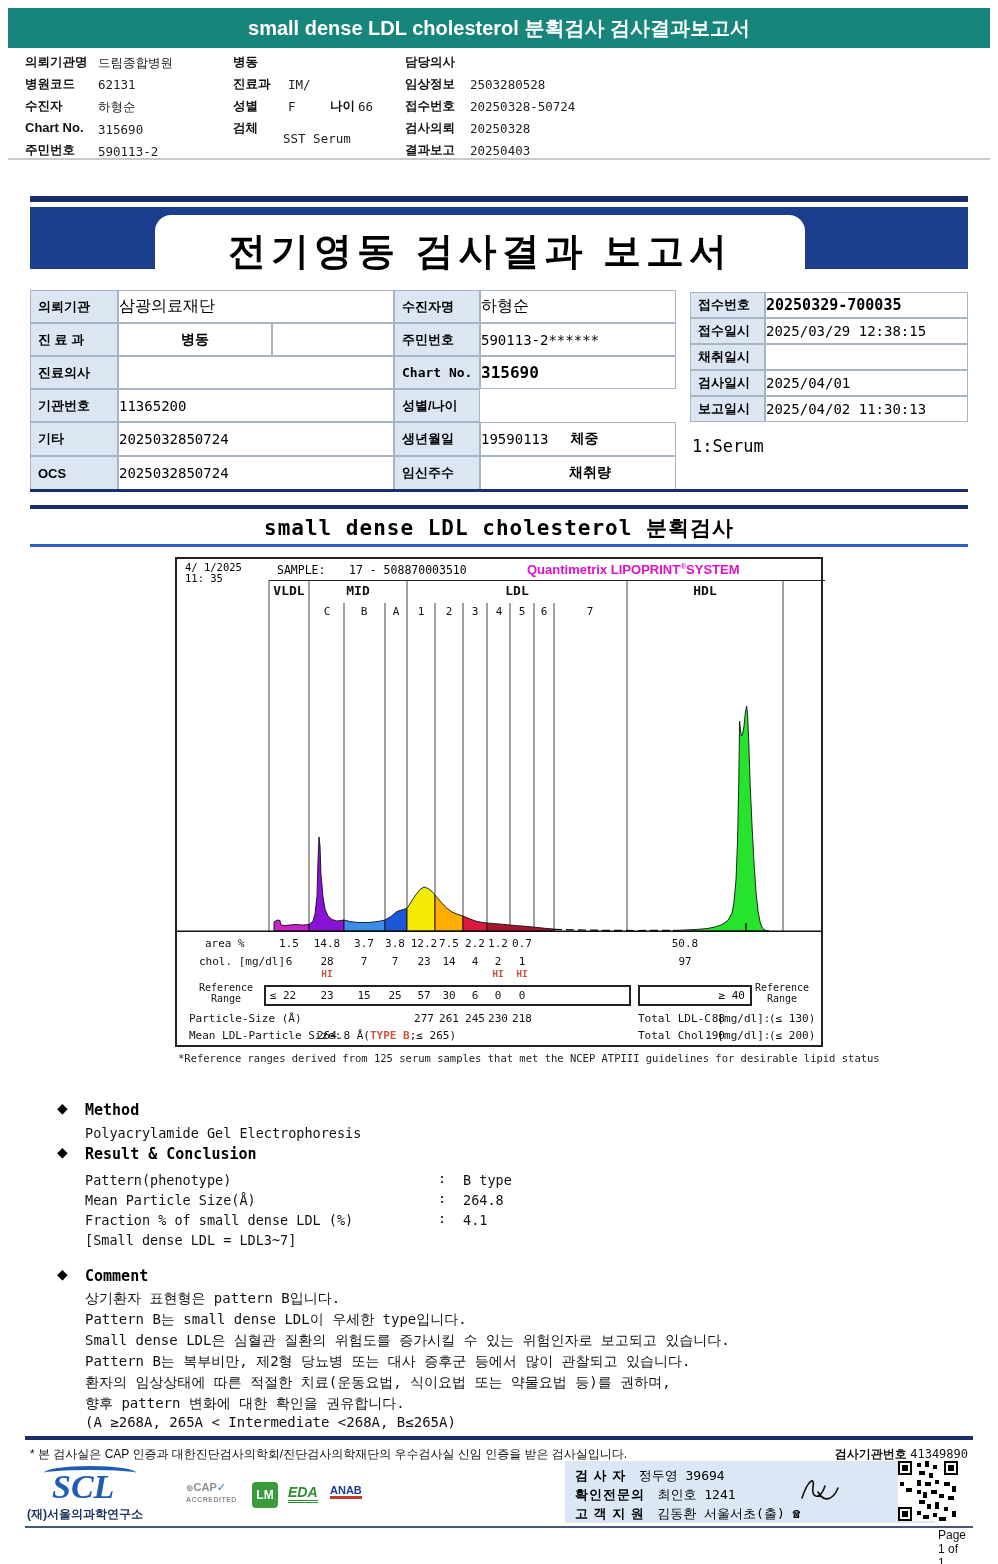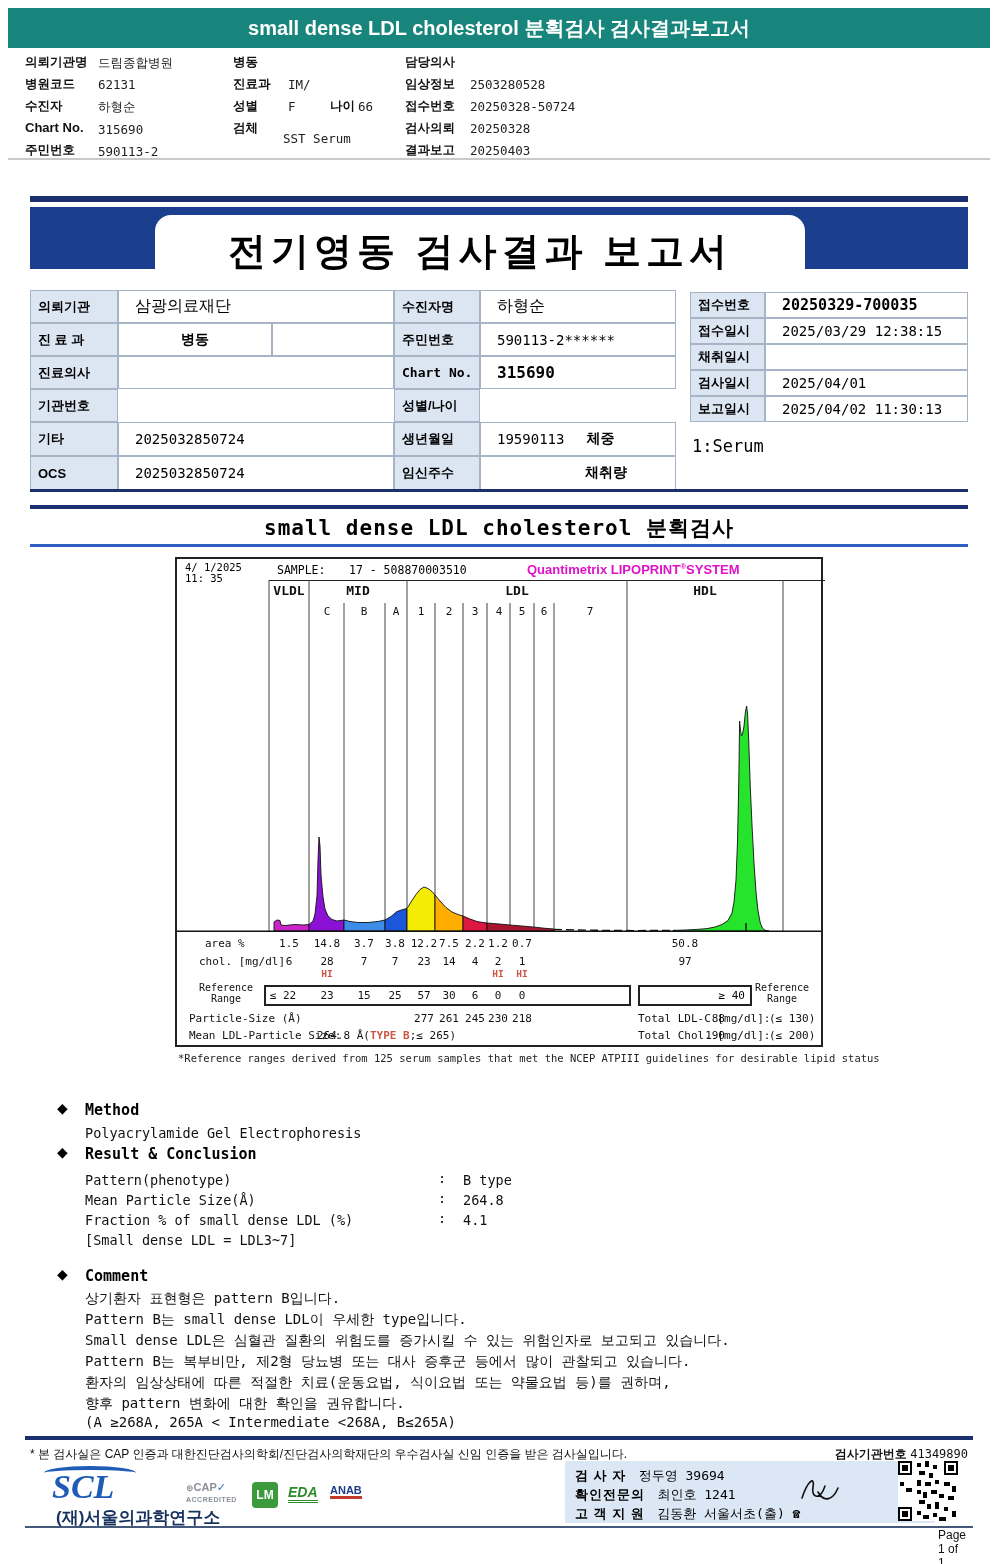--- a/index.html
+++ b/index.html
@@ -17,21 +17,21 @@
   .navyline{background:#1b2f6e}
   .banner-band{left:30px;top:207px;width:938px;height:62px;background:#1c3e8f}
   .banner-box{left:155px;top:215px;width:650px;height:72px;background:#fff;border-radius:16px;
               display:flex;align-items:center;justify-content:center;font-size:38px;font-weight:bold;
               letter-spacing:5px;color:#000}
   
   .otbl{left:30px;top:290px;width:778px;height:200px;font-size:13px}
   .lblc{position:absolute;background:#dce6f3;border:1px solid #a6b4c6;font:bold 13px "Liberation Sans",sans-serif;
         display:flex;align-items:center;padding-left:7px;white-space:nowrap}
   .valc{position:absolute;border:1px solid #a6b4c6;font:14px "DejaVu Sans Mono",monospace;
-        display:flex;align-items:center;padding-left:16px;white-space:nowrap;background:#fff}
+        display:flex;align-items:center;padding-left:0;white-space:nowrap;background:#fff}
   
   .chart{left:175px;top:557px;width:648px;height:490px;border:2px solid #222;background:#fff}
   .cv{position:absolute;font:11px "DejaVu Sans Mono",monospace;color:#111;transform:translateX(-50%);white-space:nowrap}
   .hiflag{position:absolute;font:bold 9.5px "DejaVu Sans Mono",monospace;color:#cd5343;transform:translateX(-50%)}
   .chead{position:absolute;font:bold 13px "DejaVu Sans Mono",monospace;color:#111;transform:translateX(-50%)}
   .csub{position:absolute;font:11px "DejaVu Sans Mono",monospace;color:#111;transform:translateX(-50%)}
   .crl{position:absolute;font:11px "DejaVu Sans Mono",monospace;color:#111;white-space:nowrap}
   .refside{position:absolute;font:10px "DejaVu Sans Mono",monospace;color:#111;text-align:center;line-height:11px;width:74px}
   .refbox{position:absolute;border:2px solid #222;height:21px}
   
@@ -100,20 +100,21 @@
     <div class="lblc" style="left:0;top:33px;width:88px;height:33px">진 료 과</div>
     <div class="lblc" style="left:0;top:66px;width:88px;height:33px">진료의사</div>
     <div class="lblc" style="left:0;top:99px;width:88px;height:33px">기관번호</div>
     <div class="lblc" style="left:0;top:132px;width:88px;height:34px">기타</div>
     <div class="lblc" style="left:0;top:166px;width:88px;height:34px">OCS</div>
 
     <div class="valc" style="left:88px;top:0;width:276px;height:33px;font-size:16px">삼광의료재단</div>
     <div class="valc" style="left:88px;top:33px;width:154px;height:33px;justify-content:center;padding-left:0;font-family:'Liberation Sans',sans-serif;font-weight:bold">병동</div>
     <div class="valc" style="left:242px;top:33px;width:122px;height:33px"></div>
     <div class="valc" style="left:88px;top:66px;width:276px;height:33px"></div>
+    <div class="valc" style="left:88px;top:99px;width:276px;height:33px">11365200</div>
     <div class="valc" style="left:88px;top:132px;width:276px;height:34px">2025032850724</div>
     <div class="valc" style="left:88px;top:166px;width:276px;height:34px">2025032850724</div>
 
     <div class="lblc" style="left:364px;top:0;width:86px;height:33px">수진자명</div>
     <div class="lblc" style="left:364px;top:33px;width:86px;height:33px">주민번호</div>
     <div class="lblc" style="left:364px;top:66px;width:86px;height:33px;font-family:'DejaVu Sans Mono',monospace">Chart No.</div>
     <div class="lblc" style="left:364px;top:99px;width:86px;height:33px">성별/나이</div>
     <div class="lblc" style="left:364px;top:132px;width:86px;height:34px">생년월일</div>
     <div class="lblc" style="left:364px;top:166px;width:86px;height:34px">임신주수</div>
 
@@ -306,21 +307,21 @@
 
   <div class="a navyline" style="left:25px;top:1436px;width:948px;height:4px"></div>
   <span class="a" style="left:30px;top:1446px;font-size:12px;color:#111">* 본 검사실은 CAP 인증과 대한진단검사의학회/진단검사의학재단의 우수검사실 신임 인증을 받은 검사실입니다.</span>
   <span class="a" style="left:968px;top:1446px;font-size:12px;color:#111;transform:translateX(-100%);white-space:nowrap">
     <span class="b">검사기관번호</span>
     <span class="m">41349890</span>
   </span>
 
   <div class="a" style="left:44px;top:1466px;width:92px;height:14px;border-top:4px solid #1f5cb5;border-radius:50%"></div>
   <span class="a" style="left:52px;top:1468px;font:italic bold 34px 'Liberation Serif',serif;color:#1f5cb5">SCL</span>
-  <span class="a b" style="left:56px;top:1506px;font-size:17px;color:#17305e">(재)서울의과학연구소</span>
+  <span class="a b" style="left:27px;top:1506px;font-size:12px;color:#17305e">(재)서울의과학연구소</span>
 
   <span class="a" style="left:186px;top:1482px;font-size:11px;color:#8a8f96;font-weight:bold;line-height:10px">
     <span style="font-size:9px">⊛</span><span>CAP</span><span style="color:#2e6fc0">✓</span><br>
     <span style="font-size:7px;letter-spacing:.5px">ACCREDITED</span>
   </span>
   <span class="a" style="left:252px;top:1482px;width:26px;height:26px;background:#3a9a3c;border-radius:4px;color:#fff;font:bold 12px 'Liberation Sans',sans-serif;display:flex;align-items:center;justify-content:center">LM</span>
   <span class="a" style="left:288px;top:1484px;font:italic bold 14px 'Liberation Sans',sans-serif;color:#2e8b2e;border-bottom:3px double #2e8b2e">EDA</span>
   <span class="a" style="left:330px;top:1484px;font:bold 11px 'Liberation Sans',sans-serif;color:#1a3a8c;border-bottom:3px solid #c0392b">ANAB</span>
 
   <div class="a signoff">

